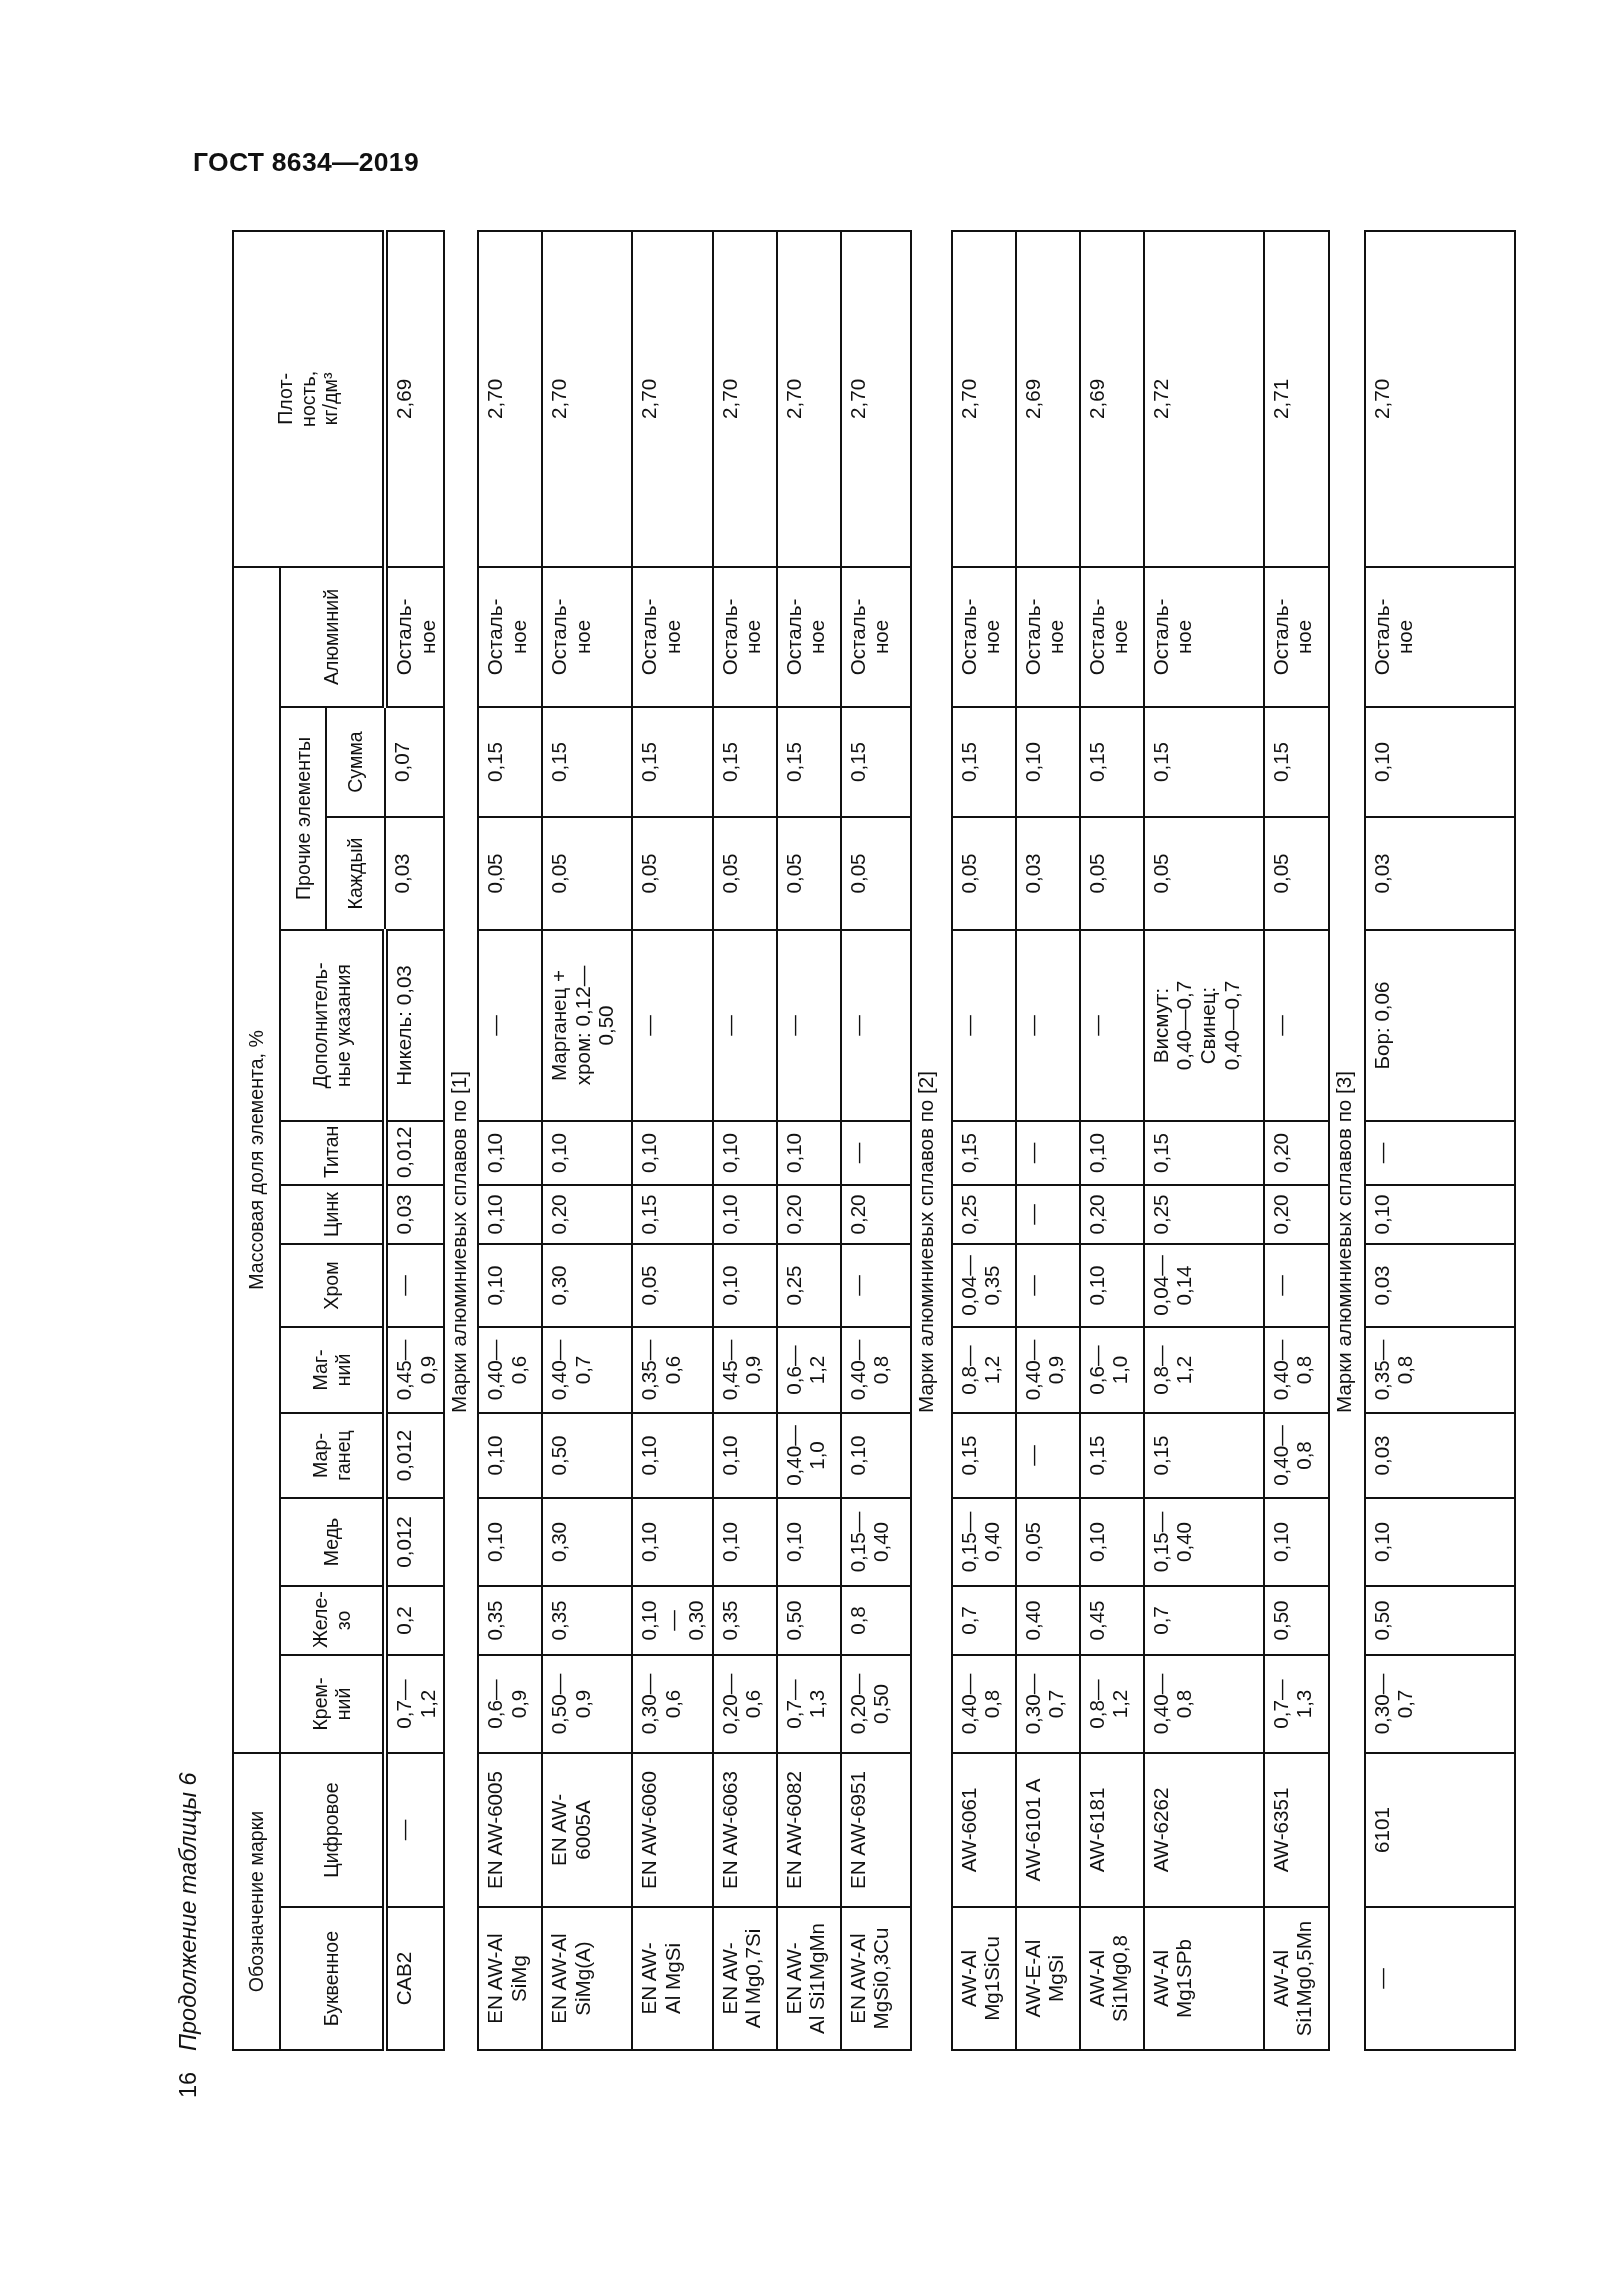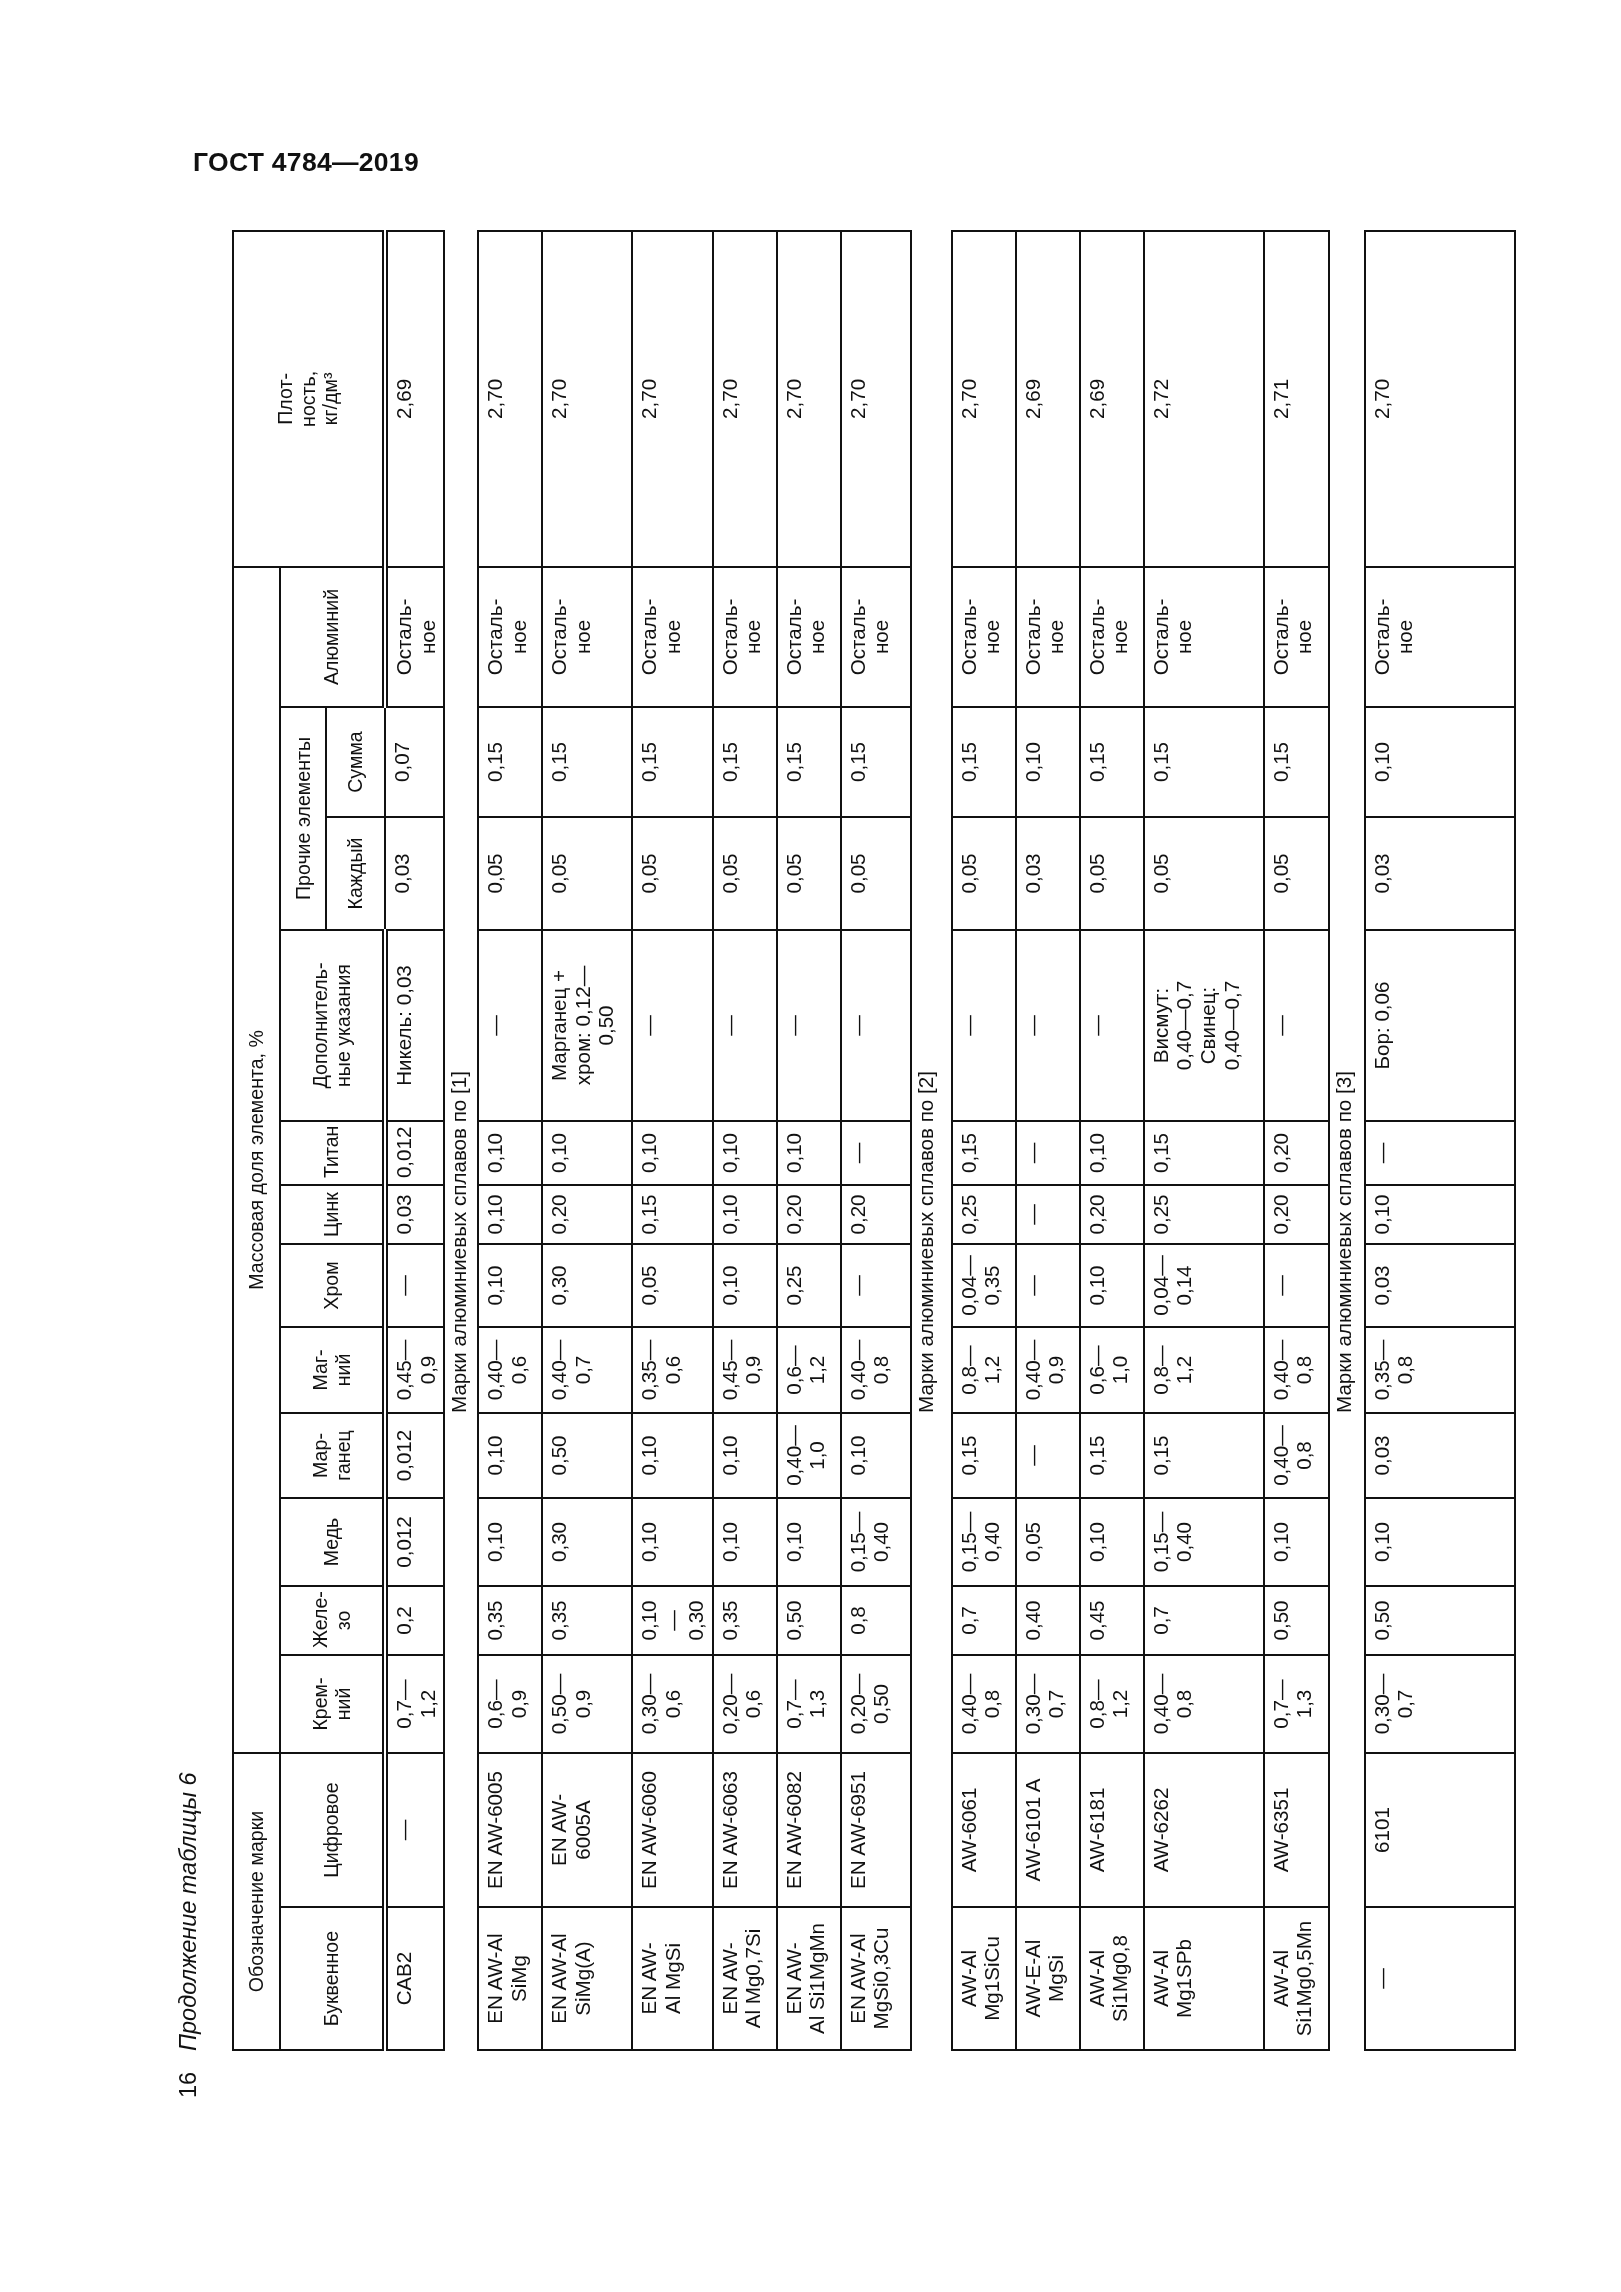--- a/index.html
+++ b/index.html
@@ -20,21 +20,21 @@
   .hdr-last td, .hdr-last th { border-bottom: 6.9px double #111; }
   tr.section td { border-left: none; border-right: none; text-align: left; padding: 2px 0 0 0;
                   vertical-align: top; font-size: 20.6px; }
   tr.section td span { display: inline-block; margin-left: 0; }
   .sec-cell-text { position: relative; left: 0; white-space: nowrap; }
   .ml { white-space: pre-line; }
 </style>
 </head>
 <body>
 
-<div class="doc-title">ГОСТ 4784—2019</div>
+<div class="doc-title">ГОСТ 8634—2019</div>
 
 <div class="rot">
   <div class="page-num">16</div>
   <div class="caption">Продолжение таблицы 6</div>
 
   <table class="gost">
     <colgroup>
       <col style="width:143px">
         <col style="width:154px">
         <col style="width:98px">

